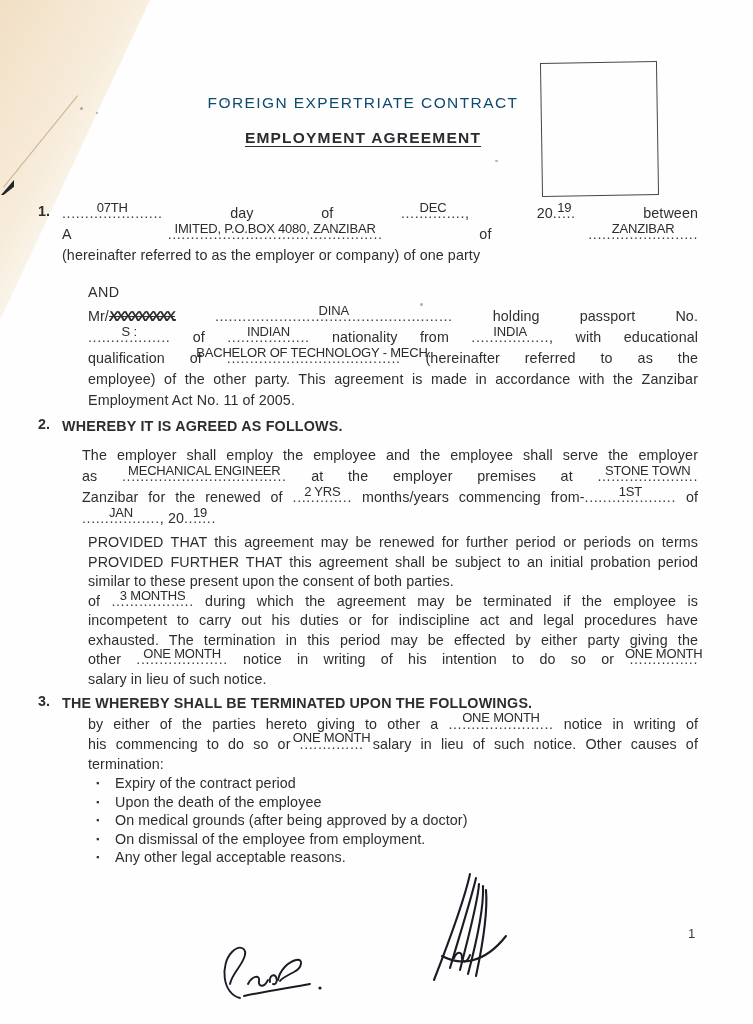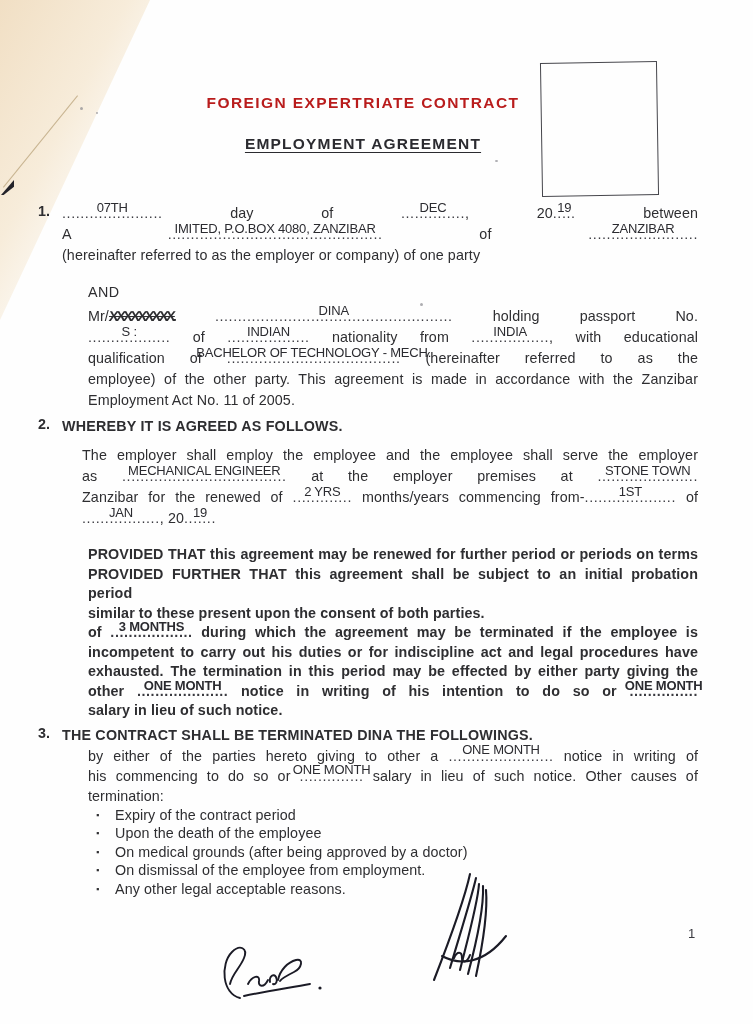--- a/index.html
+++ b/index.html
@@ -19,43 +19,43 @@
     position:absolute; left:78px; top:96px; width:118px; height:1px;
     background:#c8b491; transform-origin:0 0; transform:rotate(129deg);
   }
   .fold-mark {
     position:absolute; left:1px; top:180px; width:13px; height:15px;
     background:#23232a; clip-path:polygon(0 100%,100% 0,100% 45%,20% 100%);
   }
   .speck { position:absolute; background:#8a8a90; border-radius:50%; opacity:.7; }
 
   .title-wrap { position:absolute; top:94px; left:0; width:726px; text-align:center; }
-  .title1 { font-size:15.5px; font-weight:700; letter-spacing:1.4px; color:#b91c1c; }
-  .title2 { margin-top:23px; font-size:15.5px; font-weight:700; letter-spacing:1.2px;
+  .title1 { font-size:15.5px; font-weight:400; letter-spacing:1.4px; color:#0c4a6e; }
+  .title2 { margin-top:17px; font-size:15.5px; font-weight:700; letter-spacing:1.2px;
             text-decoration:underline; text-underline-offset:3px; color:#2b2b30; }
 
   .photo-box {
     position:absolute; left:541px; top:62px; width:115px; height:132px;
     border:1.6px solid #46464c; transform:rotate(-0.9deg); background:transparent;
   }
 
   .content { position:absolute; left:38px; top:203px; width:660px; }
   .clause { position:relative; padding-left:24px; }
   .num { position:absolute; left:0; top:0; font-weight:600; }
   .line { line-height:21px; min-height:21px; text-align:justify; text-align-last:justify; }
   .line.last { text-align:left; text-align-last:left; }
   .tight .line { line-height:19.5px; min-height:19.5px; }
   .c3body .line { line-height:20px; min-height:20px; }
   .indent { margin-left:26px; }
   .and { font-weight:400; margin-top:18px; letter-spacing:0.4px; }
   .party2 { margin-top:6px; }
   .heading { font-weight:700; letter-spacing:0.2px; line-height:21px; }
   .h2 { margin-top:5px; }
   .p-body { margin-top:8px;margin-left:20px; }
-  .p-prov { margin-top:16px;font-weight:bold; }
+  .p-prov { margin-top:4px; }
   .h3 { margin-top:4px; }
 
   .blank { position:relative; display:inline-block; white-space:nowrap; }
   .bd { letter-spacing:0.6px; color:#3a3a40; }
   .bv {
     position:absolute; left:50%; bottom:6px; transform:translateX(-50%);
     font-size:13px; letter-spacing:-0.2px; white-space:nowrap; color:#2b2b30;
   }
   .scribble {
     display:inline-block; letter-spacing:-2.4px; font-weight:600;
@@ -179,21 +179,21 @@
           <span class="blank"><span class="bv">ONE MONTH</span><span class="bd">....................</span></span>
           <span>notice in writing of his intention to do so or</span>
           <span class="blank"><span class="bv">ONE MONTH</span><span class="bd">...............</span></span>
         </div>
         <div class="line last">salary in lieu of such notice.</div>
       </div>
     </div>
 
     <div class="clause h3">
       <span class="num">3.</span>
-      <div class="heading">THE CONTRACT SHALL BE TERMINATED DINA THE FOLLOWINGS.</div>
+      <div class="heading">THE WHEREBY SHALL BE TERMINATED UPON THE FOLLOWINGS.</div>
       <div class="indent c3body">
         <div class="line">
           <span>by either of the parties hereto giving to other a</span>
           <span class="blank"><span class="bv">ONE MONTH</span><span class="bd">.......................</span></span>
           <span>notice in writing of</span>
         </div>
         <div class="line">
           <span>his commencing to do so or</span>
           <span class="blank"><span class="bv">ONE MONTH</span><span class="bd">..............</span></span>
           <span>salary in lieu of such notice. Other causes of</span>

